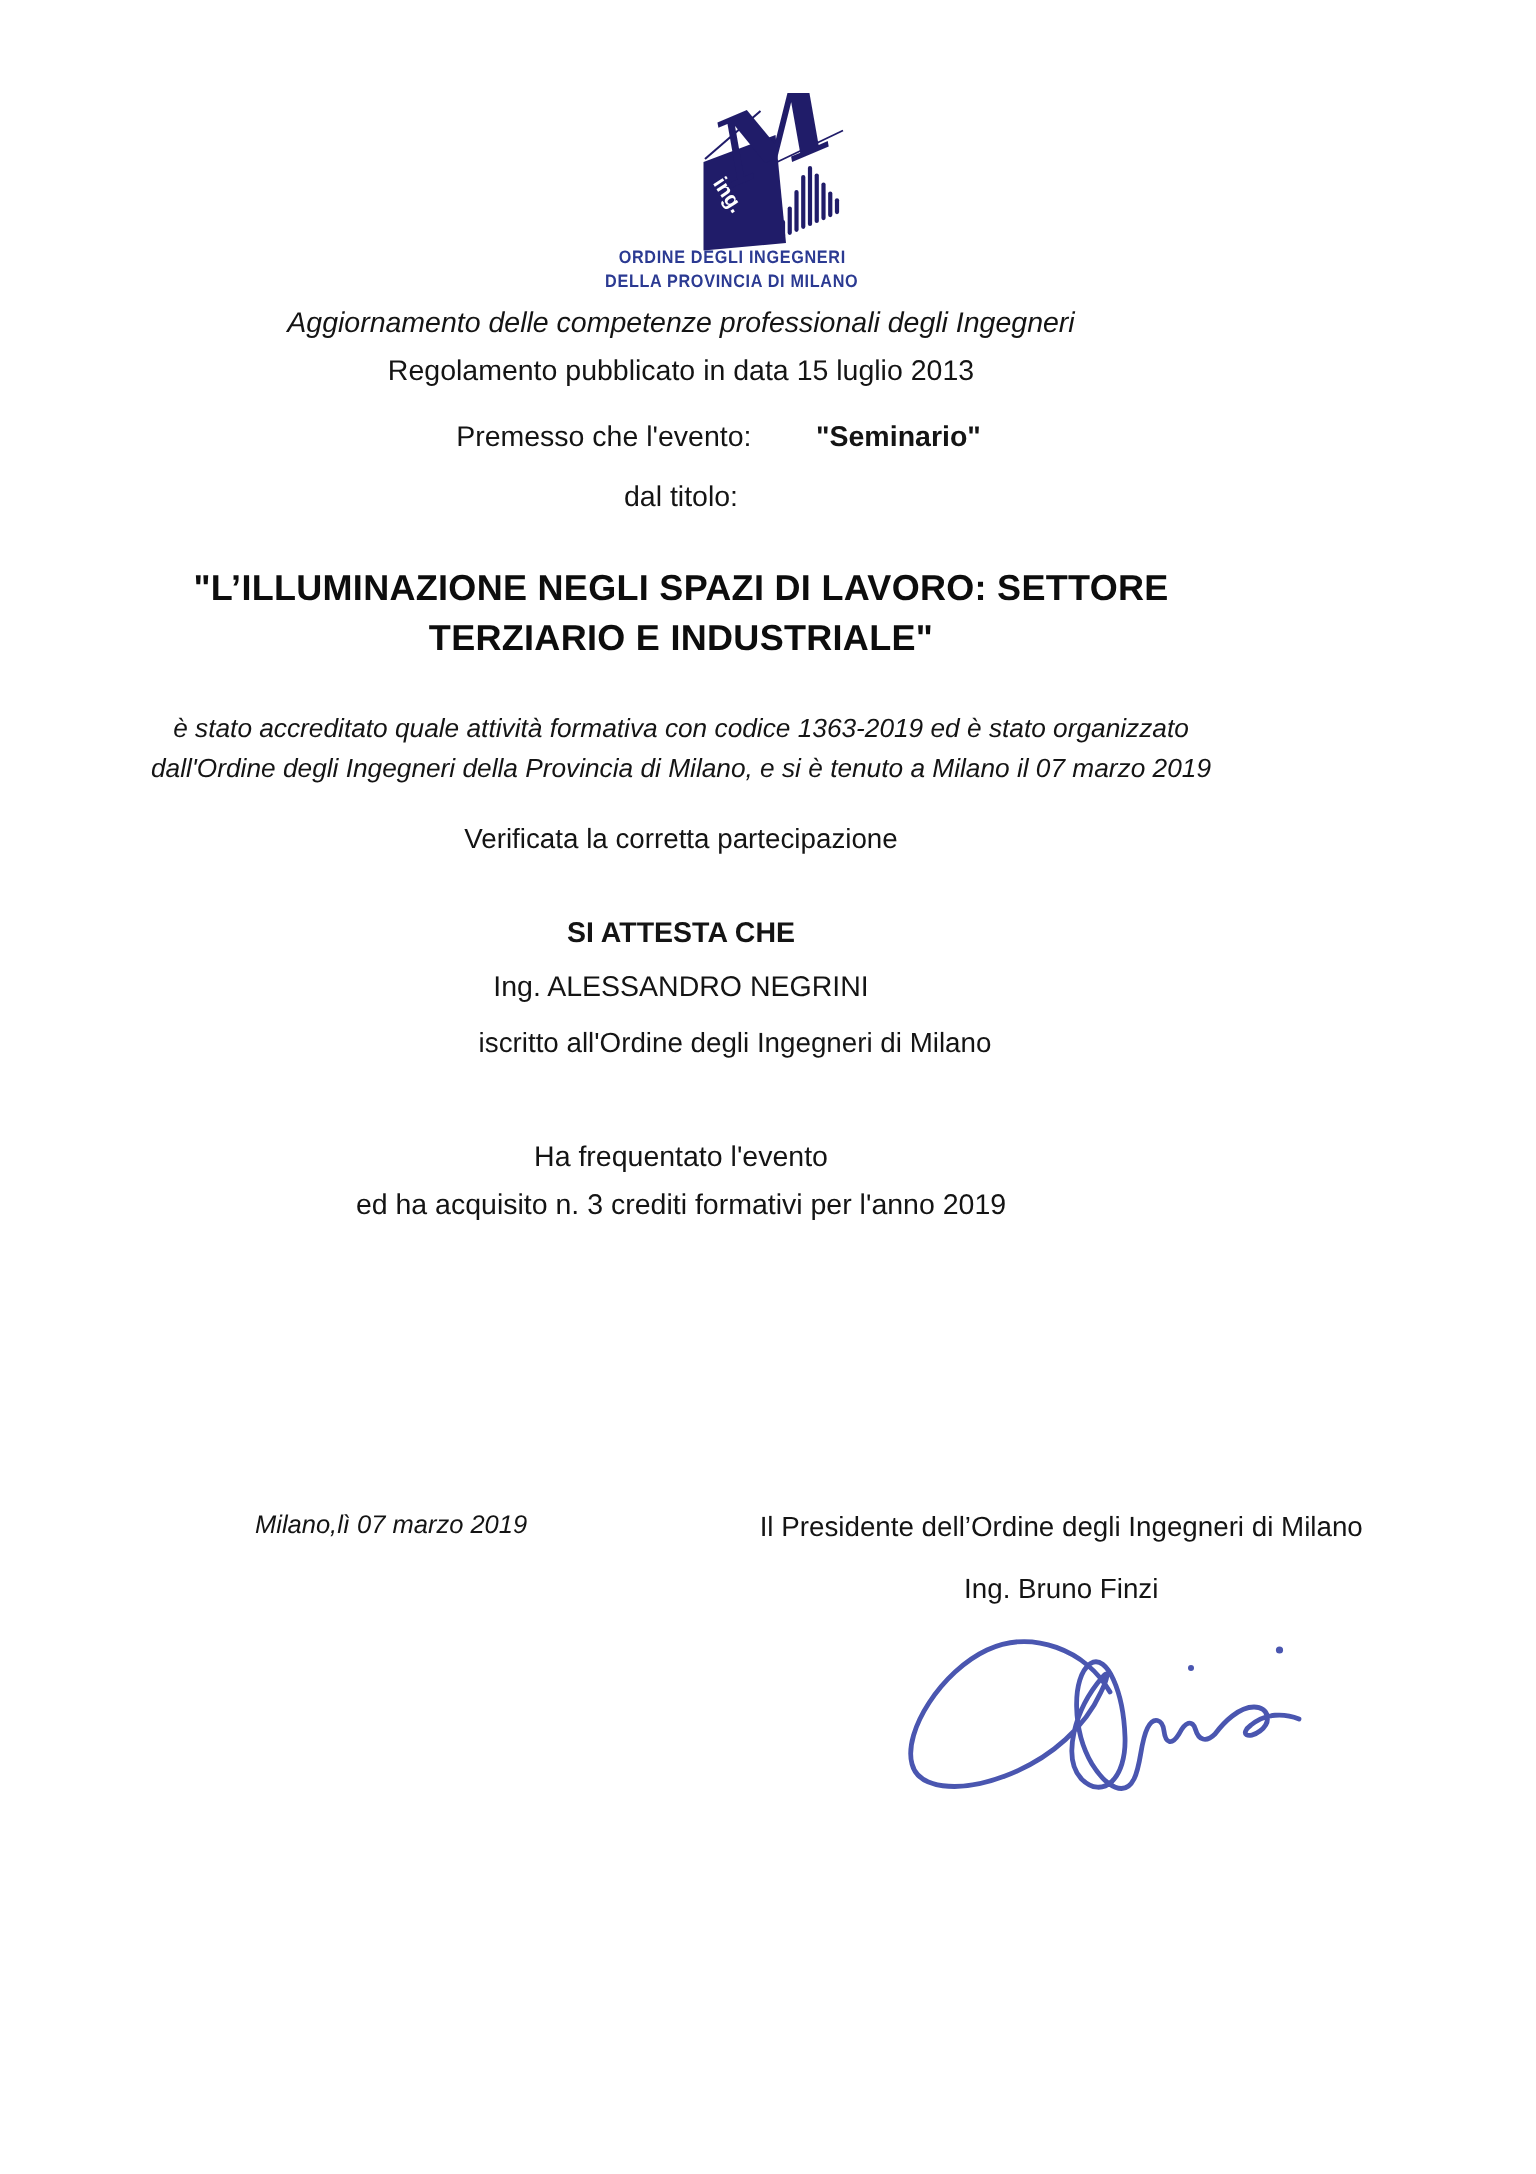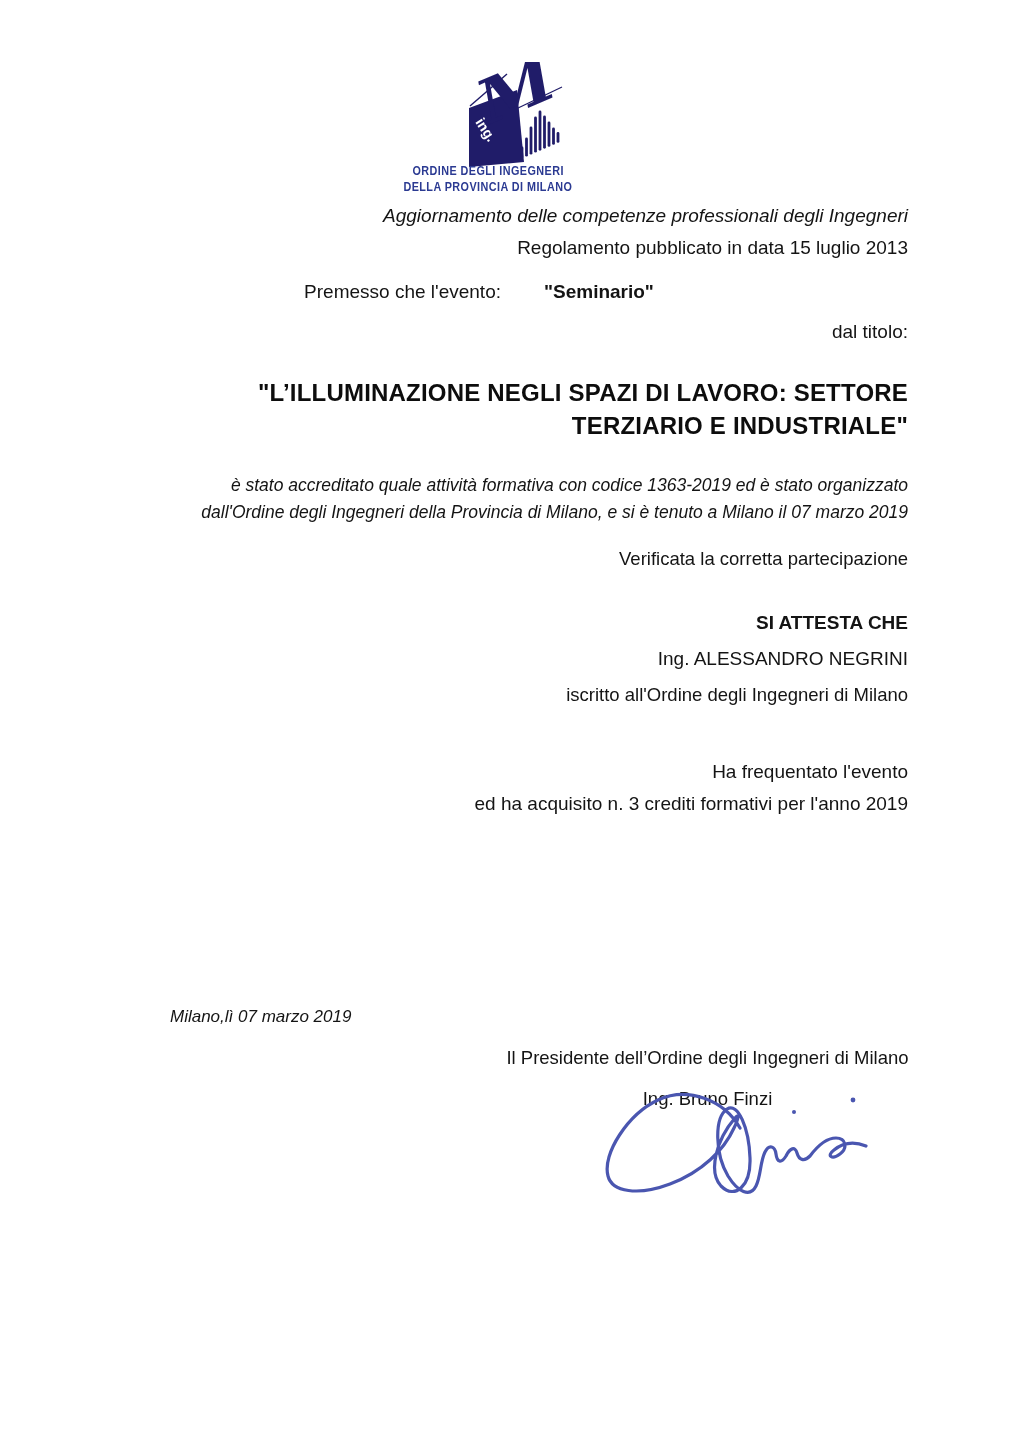--- a/index.html
+++ b/index.html
@@ -4,33 +4,33 @@
 <style>
   html,body{margin:0;padding:0;background:#ffffff;}
   .page{
     position:relative;
     width:1024px;height:1449px;
     background:#ffffff;
     font-family:"Liberation Sans",sans-serif;
     color:#141414;
     overflow:hidden;
   }
-  .c{position:absolute;left:0;width:908px;text-align:right;line-height:1.2;white-space:nowrap;}
+  .c{position:absolute;left:0;width:908px;text-align:center;line-height:1.2;white-space:nowrap;}
   .it{font-style:italic;}
   .b{font-weight:bold;}
   .fs175{font-size:17.5px;}
   .fs185{font-size:18.5px;}
   .fs19{font-size:19px;}
   .title-line{font-size:24px;font-weight:bold;letter-spacing:0.2px;color:#0d0d0d;}
   .logo-cap{position:absolute;left:0;width:976px;text-align:center;color:#2b3a92;font-weight:600;font-size:12px;line-height:1.3;}
   .logo-cap span{display:inline-block;transform:scaleX(0.9);letter-spacing:0.5px;}
   .premise-row{position:absolute;left:-33px;width:1024px;text-align:center;font-size:19px;white-space:nowrap;}
   .premise-row .gap{display:inline-block;width:43px;}
   .footer-left{position:absolute;left:136px;top:1007px;font-size:17px;font-style:italic;margin-left:34px;}
-  .footer-right{position:absolute;left:500px;width:415px;text-align:center;font-size:18.5px;white-space:nowrap;margin-top:40px;}
+  .footer-right{position:absolute;left:500px;width:415px;text-align:center;font-size:18.5px;white-space:nowrap;}
   svg{display:block;}
 </style>
 </head>
 <body>
 
 <div class="page">
 
   <svg style="position:absolute;left:455px;top:62px;" width="120" height="110" viewBox="0 0 120 110">
 
     <line x1="15" y1="44" x2="52" y2="12" stroke="#201c69" stroke-width="1.4"></line>
@@ -74,21 +74,21 @@
 
   <div class="c title-line" style="top:379px;">"L’ILLUMINAZIONE NEGLI SPAZI DI LAVORO: SETTORE</div>
   <div class="c title-line" style="top:412px;">TERZIARIO E INDUSTRIALE"</div>
 
   <div class="c it fs175" style="top:475px;">è stato accreditato quale attività formativa con codice 1363-2019 ed è stato organizzato</div>
   <div class="c it fs175" style="top:502px;">dall'Ordine degli Ingegneri della Provincia di Milano, e si è tenuto a Milano il 07 marzo 2019</div>
 
   <div class="c fs185" style="top:548px;">Verificata la corretta partecipazione</div>
   <div class="c b fs19" style="top:612px;">SI ATTESTA CHE</div>
   <div class="c fs19" style="top:648px;">Ing. ALESSANDRO NEGRINI</div>
-  <div class="c fs185" style="top:684px;">iscritto all'Ordine degli Ingegneri di Milano</div>
+  <div class="c fs185" style="top:684px;padding-left:36px;">iscritto all'Ordine degli Ingegneri di Milano</div>
 
   <div class="c fs19" style="top:761px;">Ha frequentato l'evento</div>
   <div class="c fs19" style="top:793px;">ed ha acquisito n. 3 crediti formativi per l'anno 2019</div>
 
   <div class="footer-left">Milano,lì 07 marzo 2019</div>
 
   <div class="footer-right" style="top:1007px;">Il Presidente dell’Ordine degli Ingegneri di Milano</div>
   <div class="footer-right" style="top:1048px;">Ing. Bruno Finzi</div>
 
   <svg style="position:absolute;left:588px;top:1076px;" width="300" height="145" viewBox="0 0 300 145">

